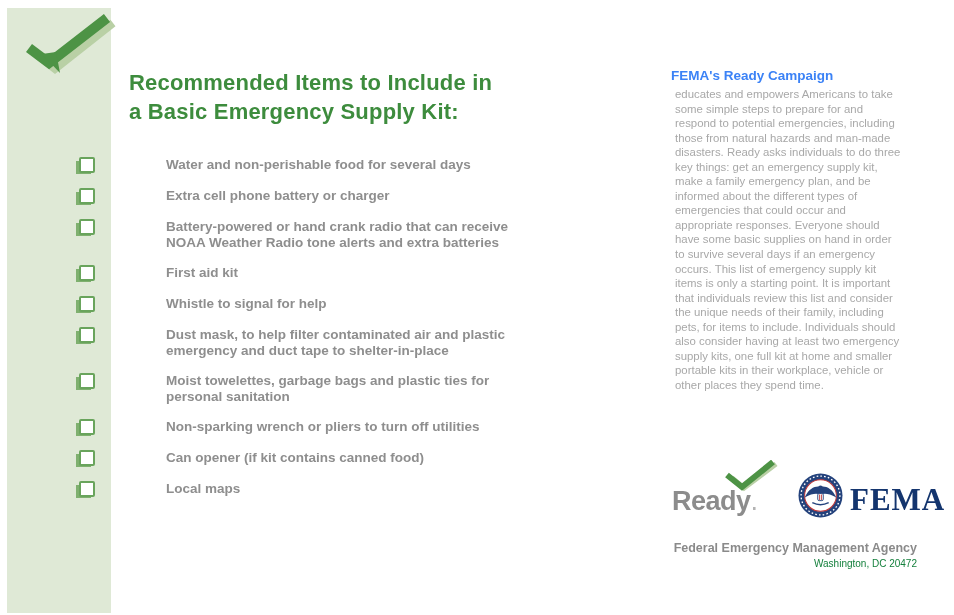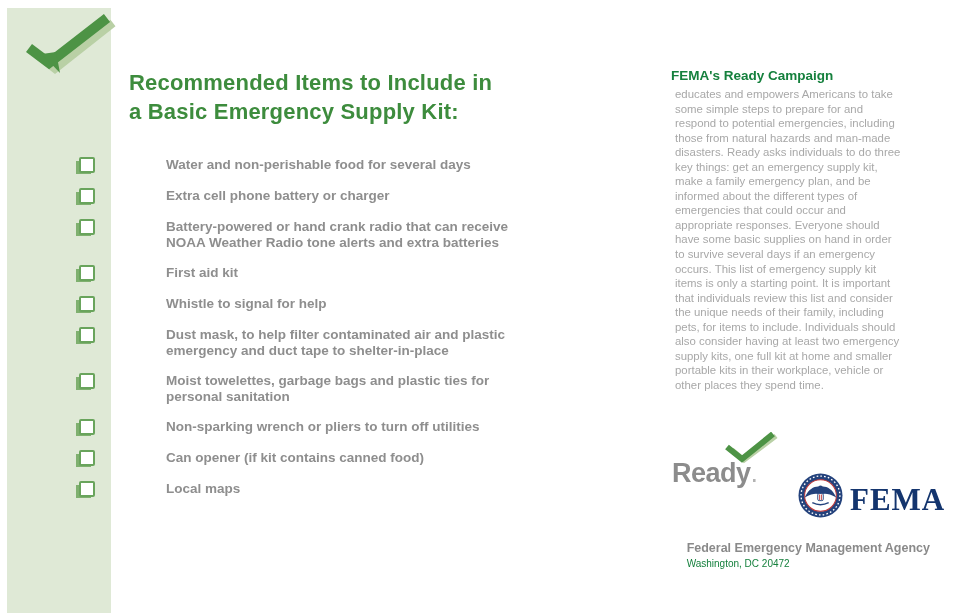--- a/index.html
+++ b/index.html
@@ -87,33 +87,33 @@
   
   .right-col {
     position: absolute;
     left: 671px; top: 68px;
     width: 236px;
   }
   .right-col h2 {
     margin: 0 0 2px 0;
     font-size: 13.5px;
     font-weight: bold;
-    color: #15803d;
+    color: #3b82f6;
   }
   .right-col p {
     margin: 4px;
     font-size: 11.4px;
     line-height: 14.55px;
     color: #a8a8a8;
   }
 
   
   .ready-logo {
     position: absolute;
-    left: 672px; top: 432px;
+    left: 672px; top: 460px;
     width: 110px; height: 58px;
   }
   .ready-check {
     position: absolute;
     left: 50px; top: 0;
     width: 58px; height: 32px;
   }
   .ready-word {
     position: absolute;
     left: 0; top: 26px;
@@ -136,22 +136,22 @@
     font-family: "Liberation Serif", serif;
     font-weight: bold;
     font-size: 31px;
     color: #14356e;
     letter-spacing: 1px;
   }
 
   
   .footer {
     position: absolute;
-    right: 24px; top: 541px;
-    text-align: left;
+    right: 37px; top: 541px;
+    text-align: right;
   }
   .footer .line1 {
     font-size: 12.5px;
     font-weight: bold;
     color: #8a8a8a;
     line-height: 15px;
   }
   .footer .line2 {
     font-size: 10px;
     color: #15803d;

